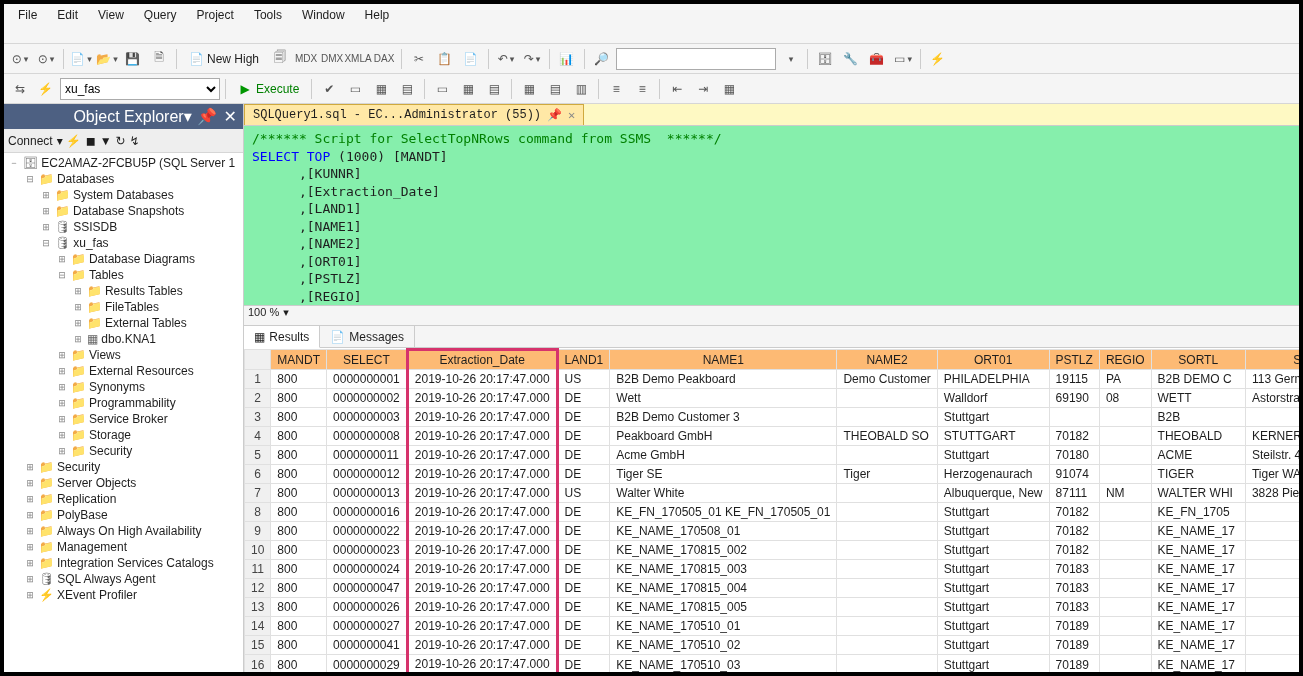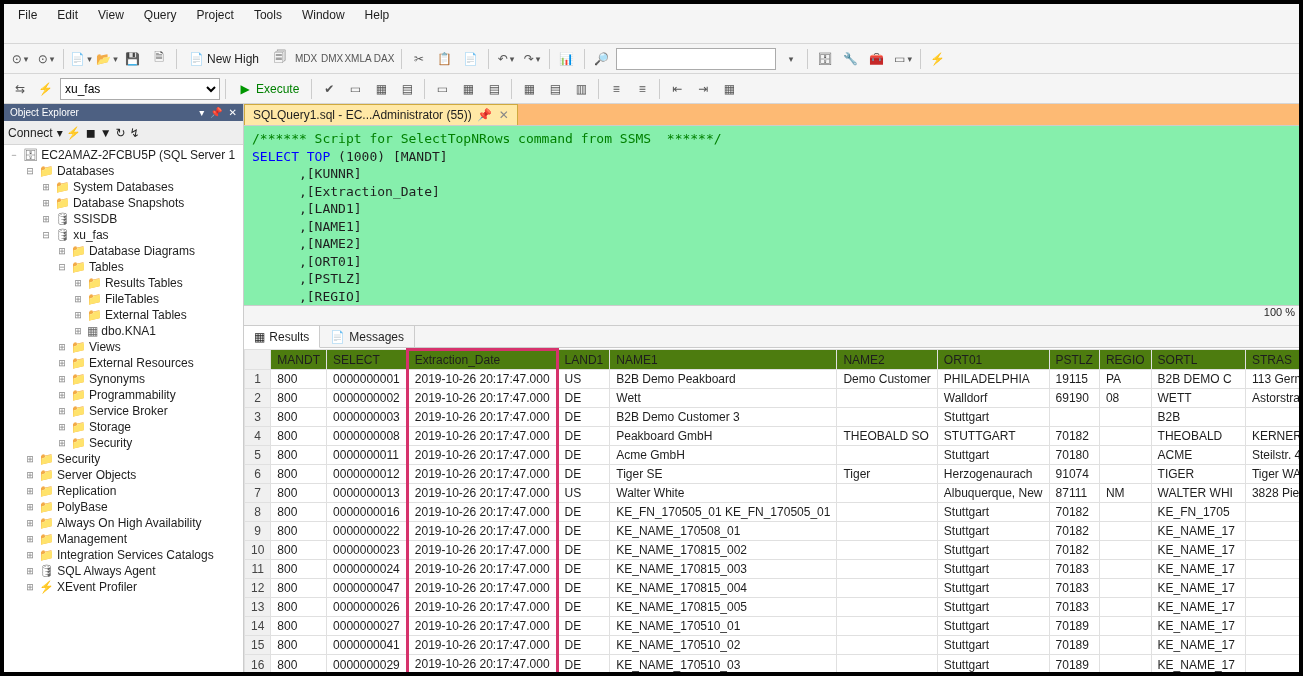--- a/index.html
+++ b/index.html
@@ -9,43 +9,43 @@
 .toolbar { display: flex; align-items: center; background: #f5f5f5; border-bottom: 1px solid #d6d6d6; padding: 2px 4px; height: 30px; gap: 2px; }
 .toolbar .btn { display: inline-flex; align-items: center; justify-content: center; width: 24px; height: 24px; border: 1px solid transparent; cursor: pointer; color: #555; }
 .toolbar .sep { width: 1px; height: 20px; background: #ccc; margin: 0 3px; }
 .toolbar .label-btn { display: inline-flex; align-items: center; gap: 4px; height: 24px; padding: 0 6px; border: 1px solid transparent; cursor: pointer; }
 .toolbar select, .toolbar input { height: 22px; font-size: 12px; border: 1px solid #ababab; background: #fff; }
 .toolbar input.wide { width: 160px; }
 .toolbar select.wide { width: 160px; }
 .execute-btn { color: #008000; }
 .main { display: flex; height: calc(100% - 82px); }
 .sidebar { width: 240px; border-right: 1px solid #ccc; background: #f8f8f8; display: flex; flex-direction: column; }
-.side-header { background: #4d6082; color: #fff; display: flex; align-items: center; padding: 3px 6px; font-size: 10px; justify-content: space-between; }
+.side-header { background: #4d6082; color: #fff; display: flex; align-items: center; padding: 3px 6px; font-size: 16px; justify-content: flex-end; }
 .side-header .ctrl { display: flex; gap: 6px; }
 .side-toolbar { display: flex; align-items: center; background: #eee; border-bottom: 1px solid #d6d6d6; padding: 2px 4px; height: 24px; gap: 4px; }
 .tree { overflow: auto; flex: 1; padding: 2px 0; background: #fff; }
 .tree-item { display: flex; align-items: center; gap: 3px; padding: 1px 0 1px 4px; white-space: nowrap; cursor: default; }
 .expander { width: 12px; font-size: 9px; color: #888; text-align: center; }
 .folder-icon { color: #d9b36c; }
 .db-icon { color: #666; }
 .content { flex: 1; display: flex; flex-direction: column; overflow: hidden; }
-.tab-strip { display: flex; background: #fdba74; border-bottom: 1px solid #ccc; height: 22px; }
+.tab-strip { display: flex; background: #fef9c3; border-bottom: 1px solid #ccc; height: 22px; font-family: Liberation Mono, monospace; }
 .tab { background: #ffe8a6; border: 1px solid #cfa93e; border-bottom: none; padding: 2px 8px; display: flex; align-items: center; gap: 6px; font-size: 12px; }
 .tab .close { color: #888; cursor: pointer; }
 .editor { font-family: Consolas, monospace; font-size: 13px; padding: 4px 8px; background: #86efac; overflow: auto; height: 180px; border-bottom: 1px solid #ccc; white-space: pre; line-height: 1.35; }
 .kw { color: #0000ff; }
 .cmt { color: #008000; }
-.zoom-bar { display: flex; align-items: flex-end; gap: 4px; padding: 0 4px; border-bottom: 1px solid #ccc; height: 20px; font-size: 11px; background: #f5f5f5; flex-direction: column; }
+.zoom-bar { display: flex; align-items: flex-start; gap: 4px; padding: 0 4px; border-bottom: 1px solid #ccc; height: 20px; font-size: 11px; background: #f5f5f5; }
 .result-tabs { display: flex; border-bottom: 1px solid #ccc; background: #f5f5f5; height: 22px; }
 .result-tab { display: flex; align-items: center; gap: 4px; padding: 2px 10px; border-right: 1px solid #ccc; font-size: 12px; cursor: pointer; }
 .result-tab.active { background: #fff; border-bottom: 1px solid #fff; margin-bottom: -1px; }
 .grid-wrap { flex: 1; overflow: auto; position: relative; }
 table.grid { border-collapse: collapse; font-size: 12px; font-family: "Segoe UI", sans-serif; }
 table.grid th, table.grid td { border: 1px solid #e0e0e0; padding: 2px 6px; text-align: left; white-space: nowrap; height: 19px; }
-table.grid th { background: #4d7c0f; font-weight: normal; position: sticky; top: 0; }
+table.grid th { background: #fdba74; font-weight: normal; position: sticky; top: 0; text-align: center; }
 table.grid .rownum { background: #f0f0f0; text-align: center; width: 28px; color: #444; }
 .hl-top { border-top: 3px solid #d6336c !important; }
 .dropdown-arrow::after { content: "▾"; font-size: 9px; margin-left: 2px; color: #555; }
 
 .icn { display: inline-block; width: 14px; height: 14px; line-height: 14px; text-align: center; }
 .play { color: #009600; }
 .check { color: #0a0; }
 </style>
 </head>
 <body>

